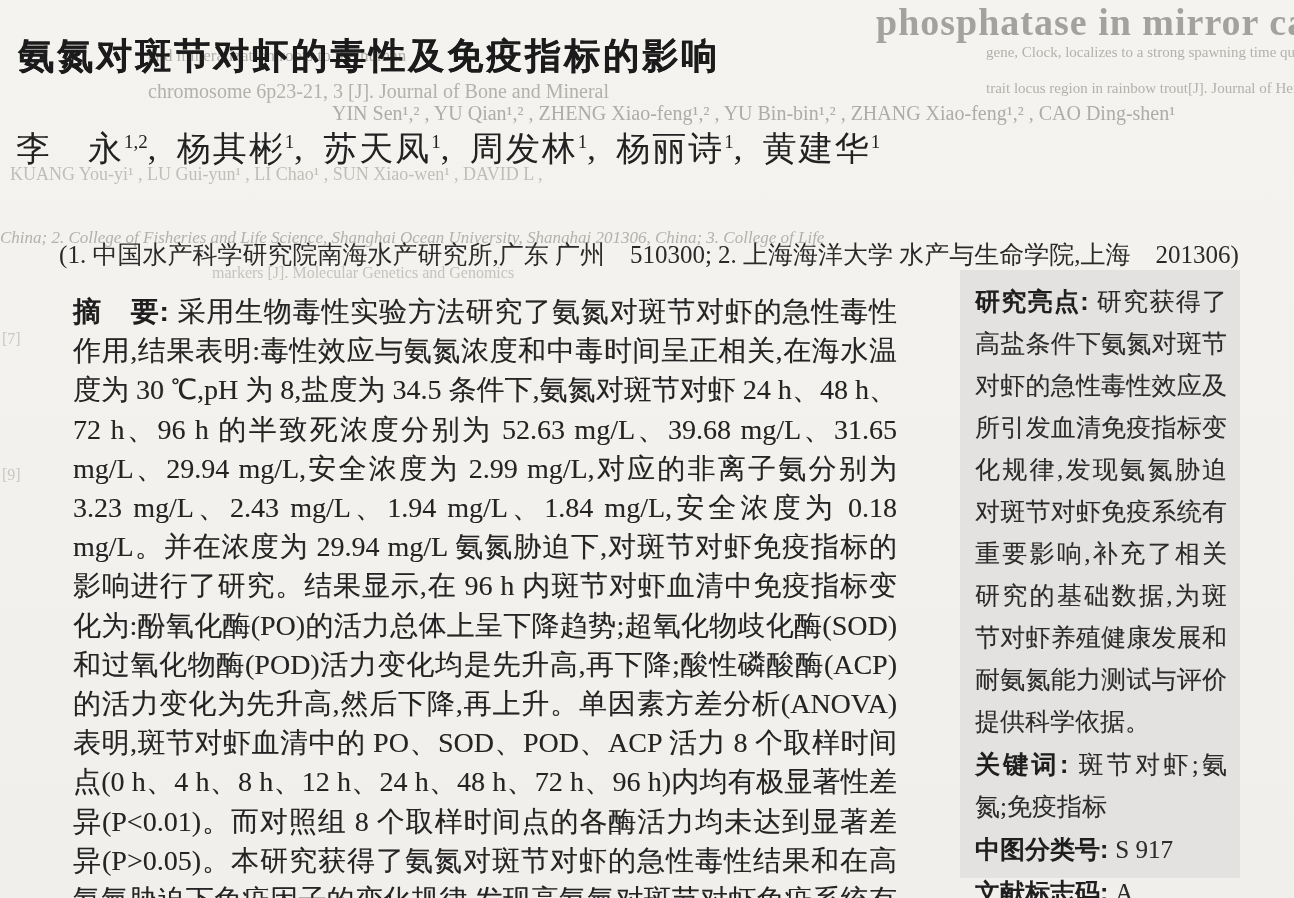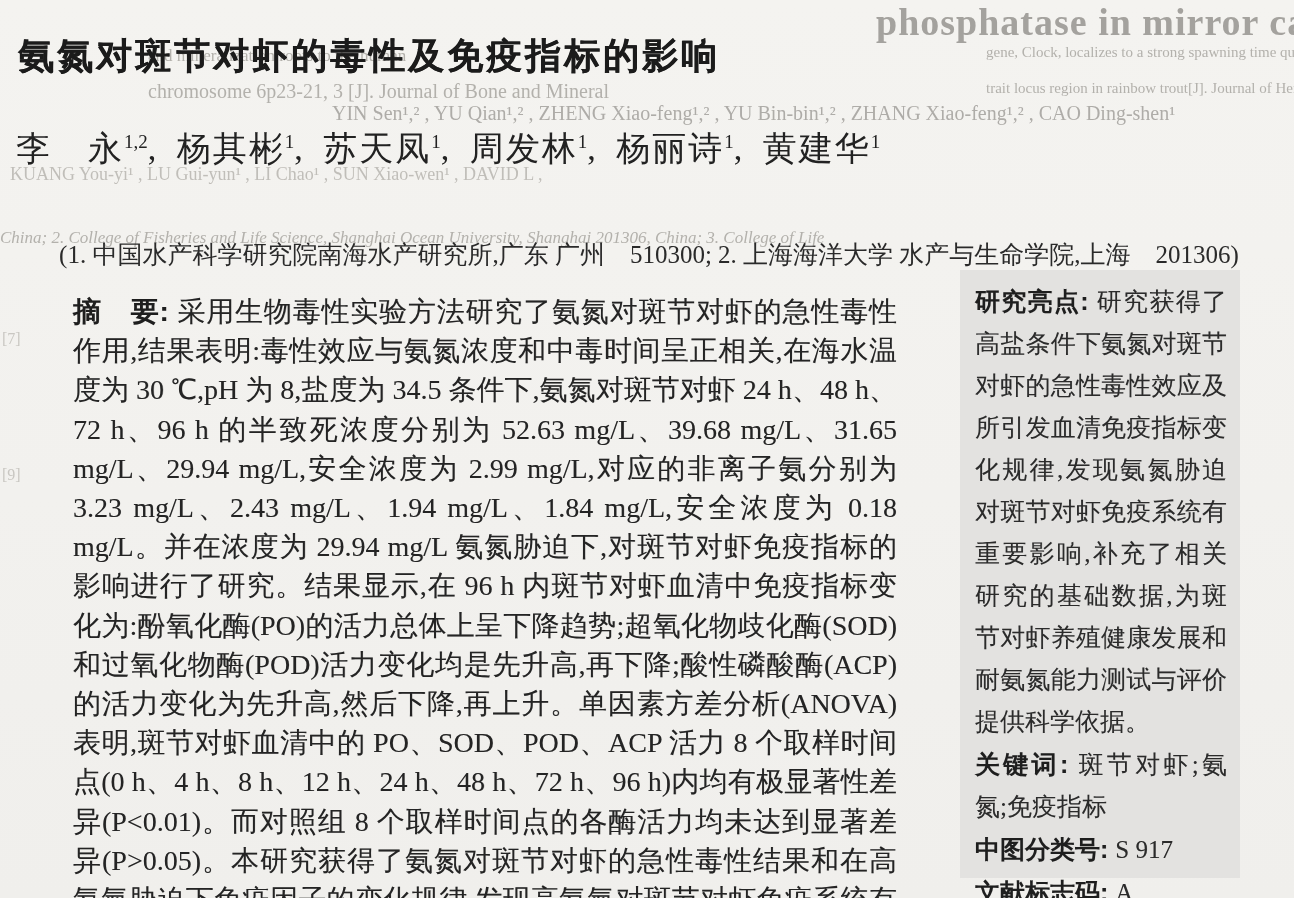--- a/index.html
+++ b/index.html
@@ -70,20 +70,21 @@
 <div class="page">
 
   <div class="ghost bold" style="left:876px;top:0px;font-size:38px;letter-spacing:1px;color:#a4a29e;text-align:center;">phosphatase in mirror carp</div>
   <div class="ghost" style="left:148px;top:46px;font-size:17px;">and mineralization roots to the human</div>
   <div class="ghost" style="left:986px;top:44px;font-size:15px;">gene, Clock, localizes to a strong spawning time quantitative</div>
   <div class="ghost" style="left:148px;top:80px;font-size:20px;">chromosome 6p23-21, 3 [J]. Journal of Bone and Mineral</div>
   <div class="ghost" style="left:986px;top:80px;font-size:15px;">trait locus region in rainbow trout[J]. Journal of Heredity,</div>
   <div class="ghost" style="left:332px;top:102px;font-size:20px;color:#aeaca8;">YIN Sen¹,² , YU Qian¹,² , ZHENG Xiao-feng¹,² , YU Bin-bin¹,² , ZHANG Xiao-feng¹,² , CAO Ding-shen¹</div>
   <div class="ghost" style="left:10px;top:164px;font-size:18px;color:#c0beb9;">KUANG You-yi¹ , LU Gui-yun¹ , LI Chao¹ , SUN Xiao-wen¹ , DAVID L ,</div>
   <div class="ghost italic" style="left:0px;top:228px;font-size:17px;">China; 2. College of Fisheries and Life Science, Shanghai Ocean University, Shanghai 201306, China; 3. College of Life</div>
+  <div class="ghost" style="left:212px;top:264px;font-size:16px;color:#c5c3be;">markers [J]. Molecular Genetics and Genomics</div>
   <div class="ghost" style="left:2px;top:330px;font-size:16px;color:#c9c7c2;">[7]</div>
   <div class="ghost" style="left:2px;top:466px;font-size:16px;color:#c9c7c2;">[9]</div>
 
   <h1 class="title">氨氮对斑节对虾的毒性及免疫指标的影响</h1>
 
   <div class="authors">
     <span class="aname">李　永</span><sup>1,2</sup><span class="sep">, </span><span class="aname">杨其彬</span><sup>1</sup><span class="sep">, </span><span class="aname">苏天凤</span><sup>1</sup><span class="sep">, </span><span class="aname">周发林</span><sup>1</sup><span class="sep">, </span><span class="aname">杨丽诗</span><sup>1</sup><span class="sep">, </span><span class="aname">黄建华</span><sup>1</sup>
   </div>
 
   <div class="affiliation">(1. 中国水产科学研究院南海水产研究所,广东 广州　510300; 2. 上海海洋大学 水产与生命学院,上海　201306)</div>

